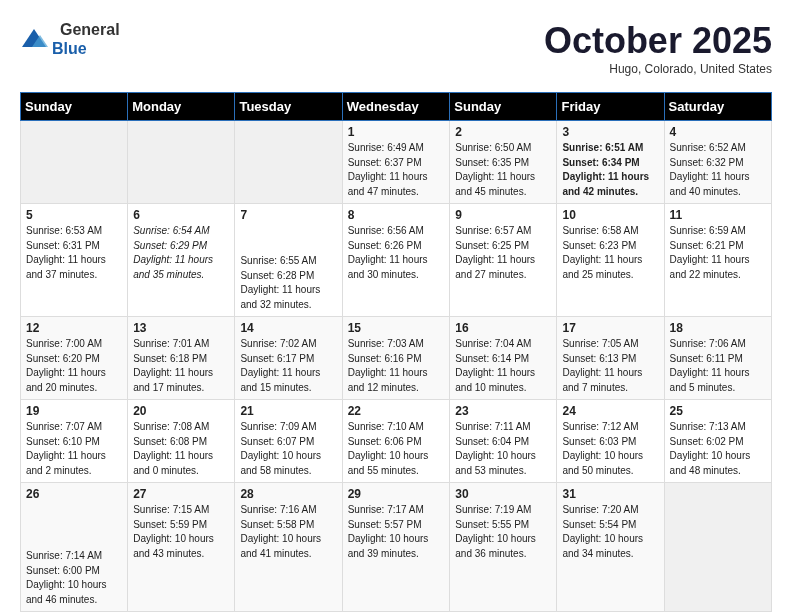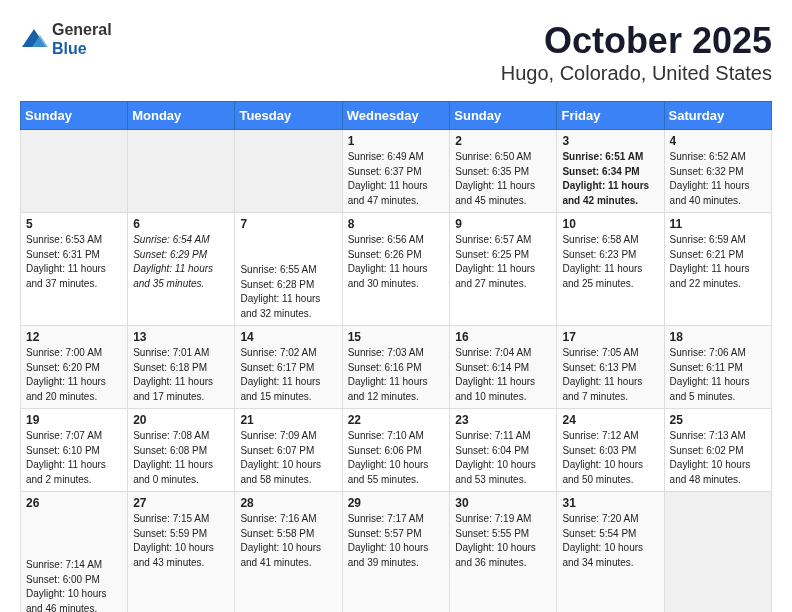--- a/index.html
+++ b/index.html
@@ -19,45 +19,45 @@
     .logo {
       display: flex;
       align-items: center;
       gap: 4px;
     }
     .logo-text {
       font-size: 16px;
       font-weight: bold;
       line-height: 1.2;
     }
-    .logo-general { color: #333; }
+    .logo-general { color: #333; margin-left: 8px; }
     .logo-blue { color: #1a5faa; }
     .logo-icon {
       width: 28px;
       height: 24px;
     }
     .title-area {
       text-align: right;
     }
     .month-title {
       font-size: 36px;
       font-weight: bold;
       color: #1a1a2e;
     }
     .location {
-      font-size: 20px;
+      font-size: 12px;
       color: #333;
     }
     .calendar {
       width: 100%;
       border-collapse: collapse;
       border: 1px solid #ccc;
     }
     .calendar th {
-      background-color: #3b82f6;
+      background-color: #000000;
       color: #fff;
       font-size: 13px;
       font-weight: bold;
       padding: 6px 4px;
       text-align: left;
       border: 1px solid #2a6fba;
     }
     .calendar td {
       width: 108px;
       vertical-align: top;

